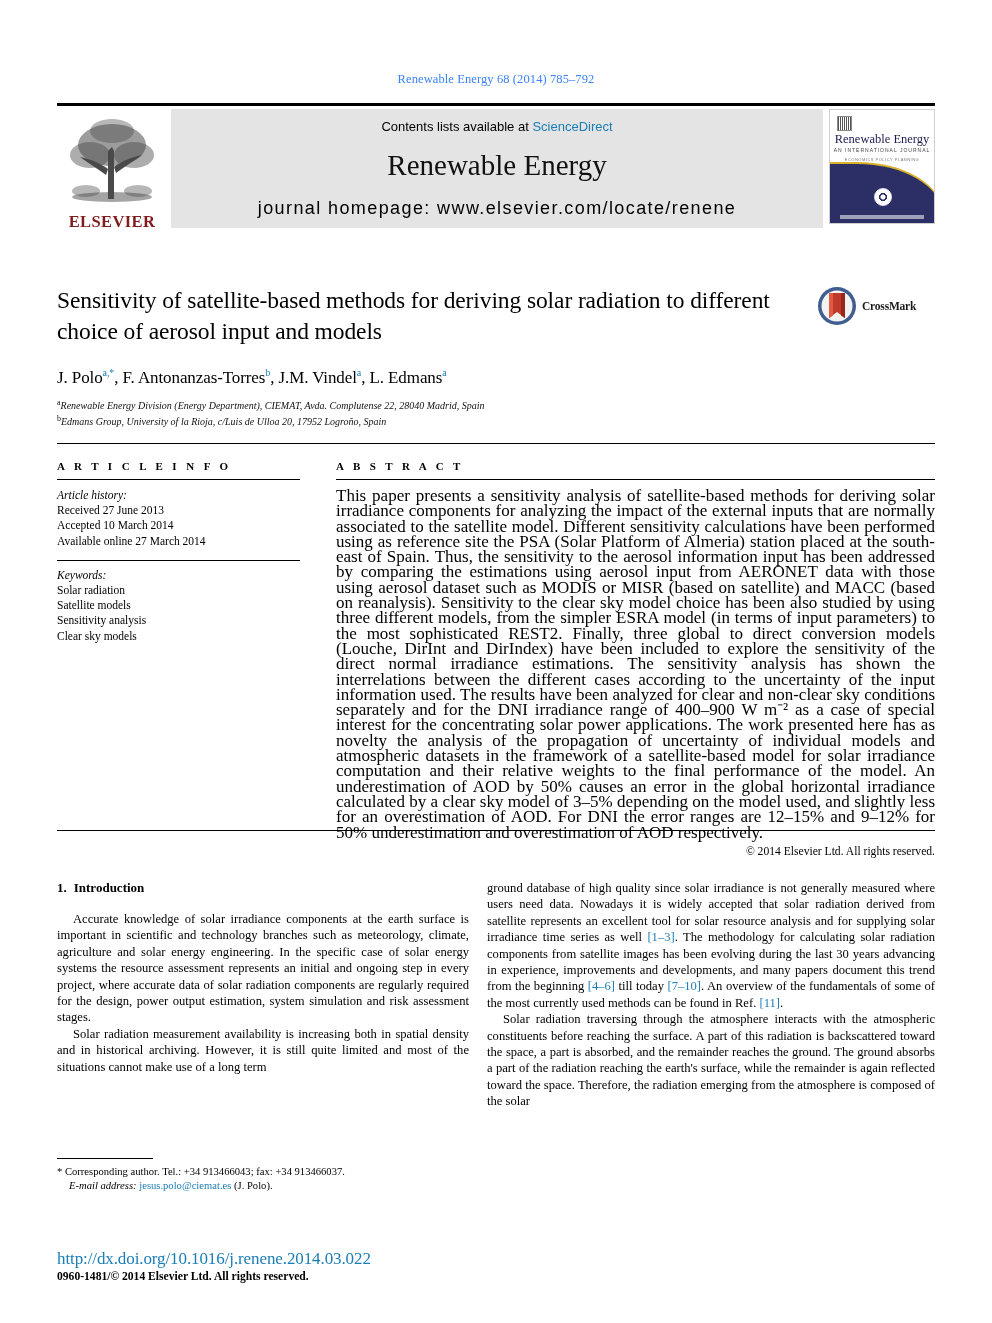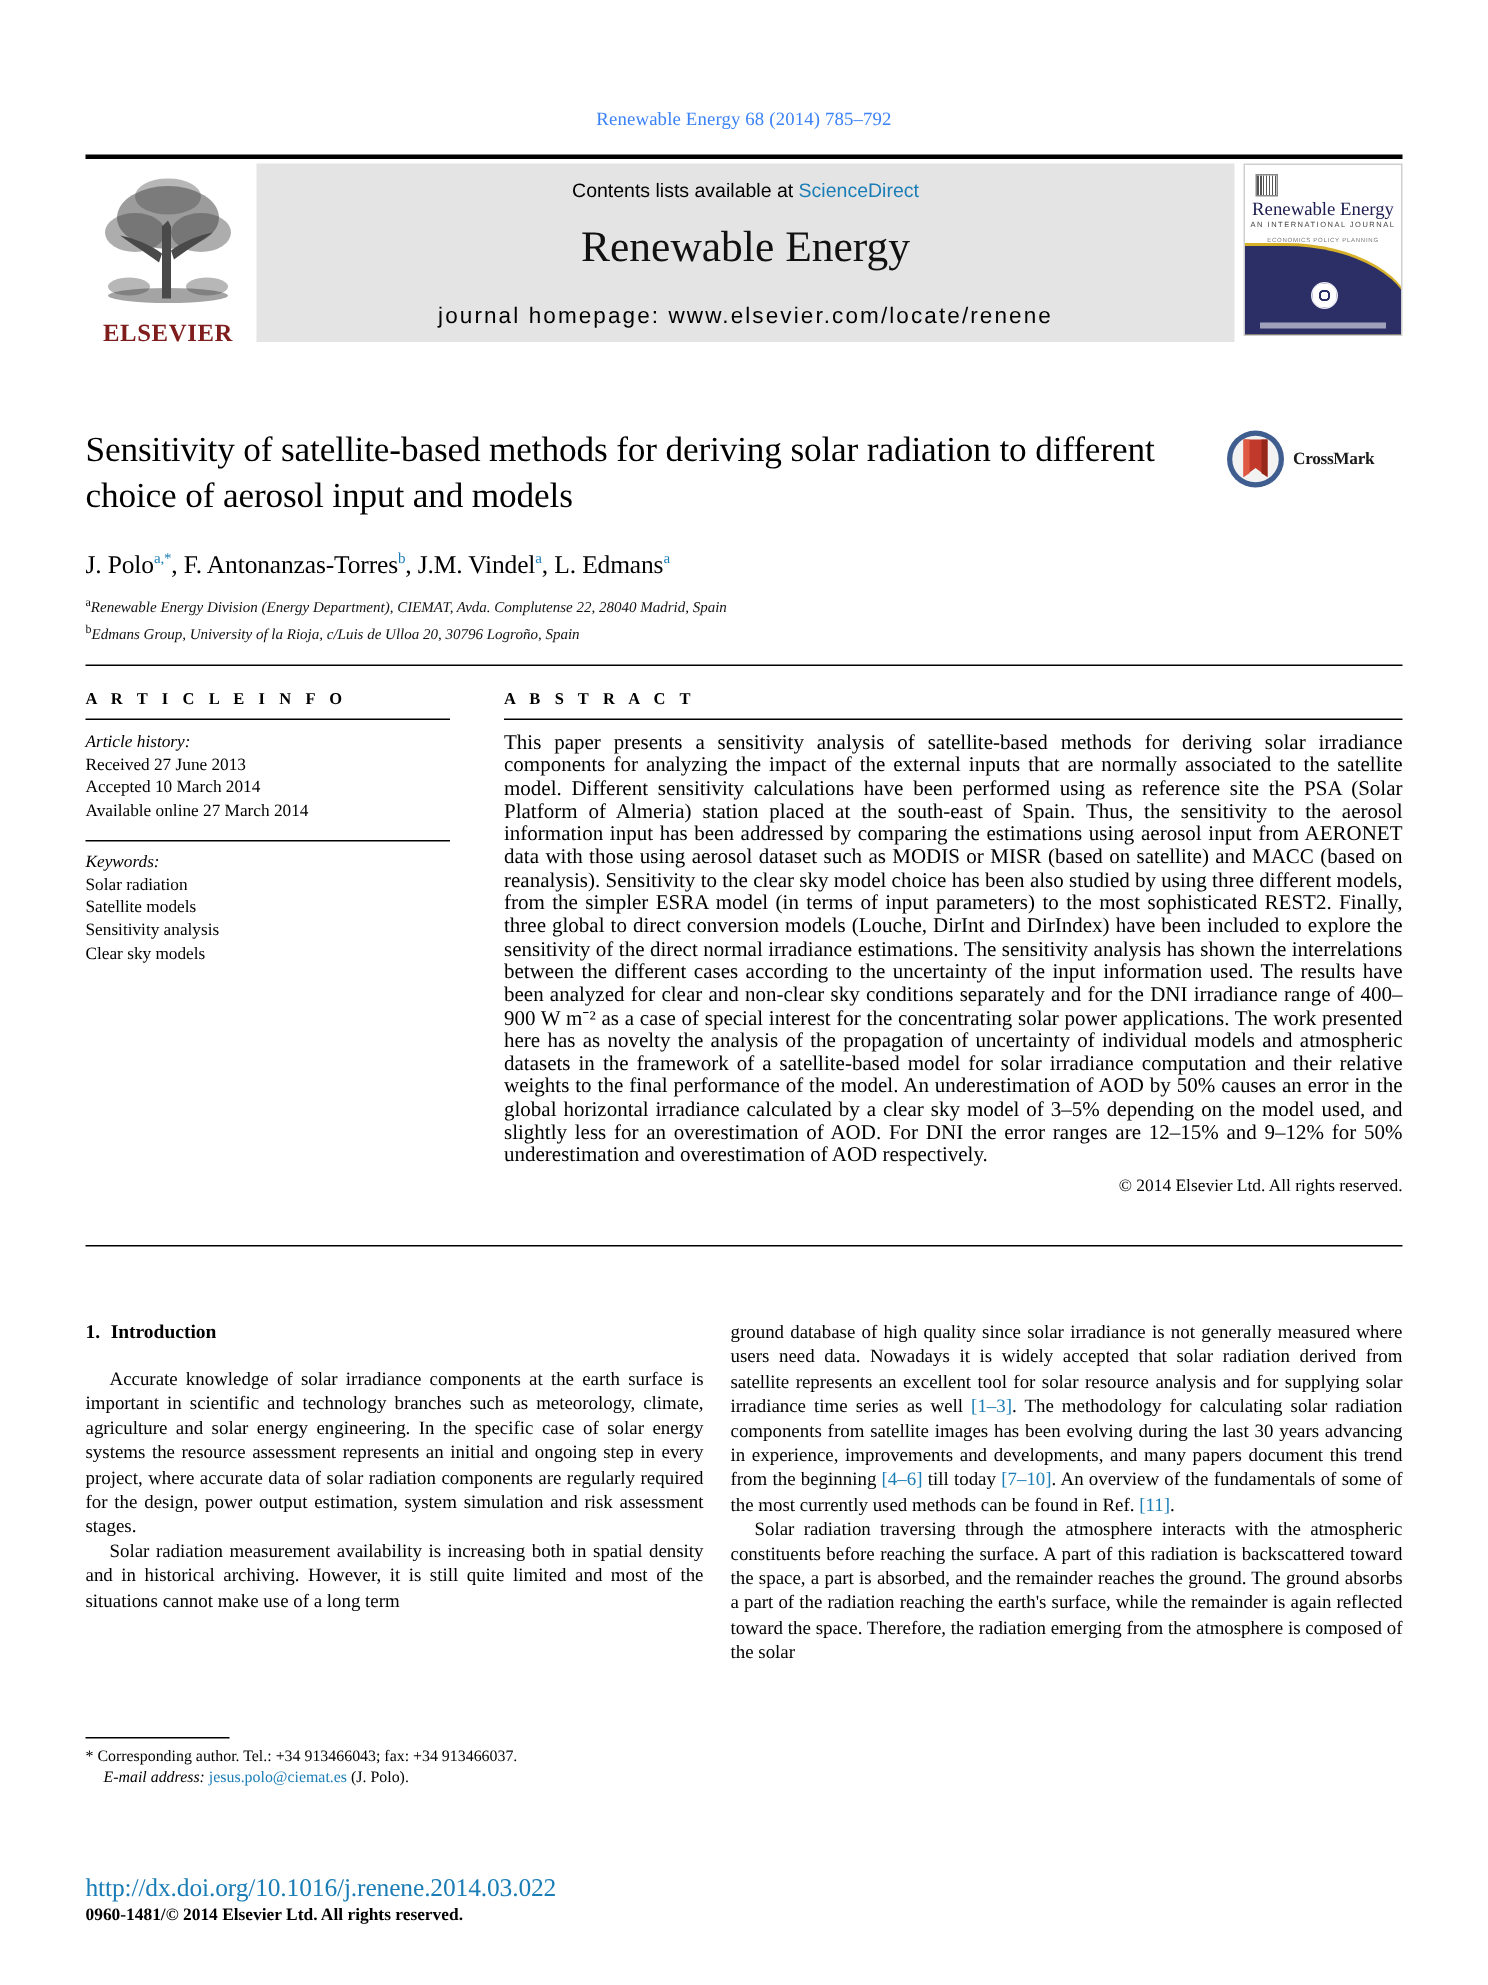--- a/index.html
+++ b/index.html
@@ -102,21 +102,21 @@
     text-align: center;
     font-size: 29px;
     font-family: "Liberation Serif", serif;
     color: #111;
   }
   .homepage-line {
     position: absolute;
     bottom: 9px;
     left: 0; width: 100%;
     text-align: center;
-    font-size: 15px;
+    font-size: 18px;
     font-family: "Liberation Sans", sans-serif;
     letter-spacing: 1.4px;
     color: #000;
     margin-top: 44px;
   }
   .cover-thumb {
     flex: 0 0 104px;
     width: 104px;
     height: 113px;
     position: relative;
@@ -290,21 +290,21 @@
     margin: 11px 0 7px 0;
   }
   .info-group {
     font-size: 11.5px;
     line-height: 15.2px;
   }
   .info-group .lbl {
     font-style: italic;
   }
   .abs-body {
-    font-size: 14px;
+    font-size: 17px;
     line-height: 15.3px;
     text-align: justify;
     hyphens: auto;
   }
   .abs-copy {
     margin-top: 5px;
     text-align: right;
     font-size: 11.6px;
   }
 
@@ -432,21 +432,21 @@
 
   <div class="title-block">
     <h1 class="paper-title">Sensitivity of satellite-based methods for deriving solar radiation to different choice of aerosol input and models</h1>
 
     <div class="authors">
       <span><span>J. Polo</span><sup>a,*</sup></span><span>, </span><span><span>F. Antonanzas-Torres</span><sup>b</sup></span><span>, </span><span><span>J.M. Vindel</span><sup>a</sup></span><span>, </span><span><span>L. Edmans</span><sup>a</sup></span>
     </div>
 
     <div class="affil">
       <div><sup>a</sup><span>Renewable Energy Division (Energy Department), CIEMAT, Avda. Complutense 22, 28040 Madrid, Spain</span></div>
-      <div><sup>b</sup><span>Edmans Group, University of la Rioja, c/Luis de Ulloa 20, 30796 Logroño, Spain</span></div>
+      <div><sup>b</sup><span>Edmans Group, University of la Rioja, c/Luis de Ulloa 20, 17952 Logroño, Spain</span></div>
     </div>
   </div>
 
   <div class="crossmark">
     <div class="crossmark-badge">
       <svg viewBox="0 0 40 40" width="40" height="40" aria-hidden="true">
         <circle cx="20" cy="20" r="19" fill="#3f5d8f"></circle>
         <circle cx="20" cy="20" r="15.5" fill="#f2f2f2"></circle>
         <path d="M12 7 H28 V32 L20 26 L12 32 Z" fill="#c0392b"></path>
         <path d="M12 7 H16 V29.5 L12 32 Z" fill="#e05a43"></path>

